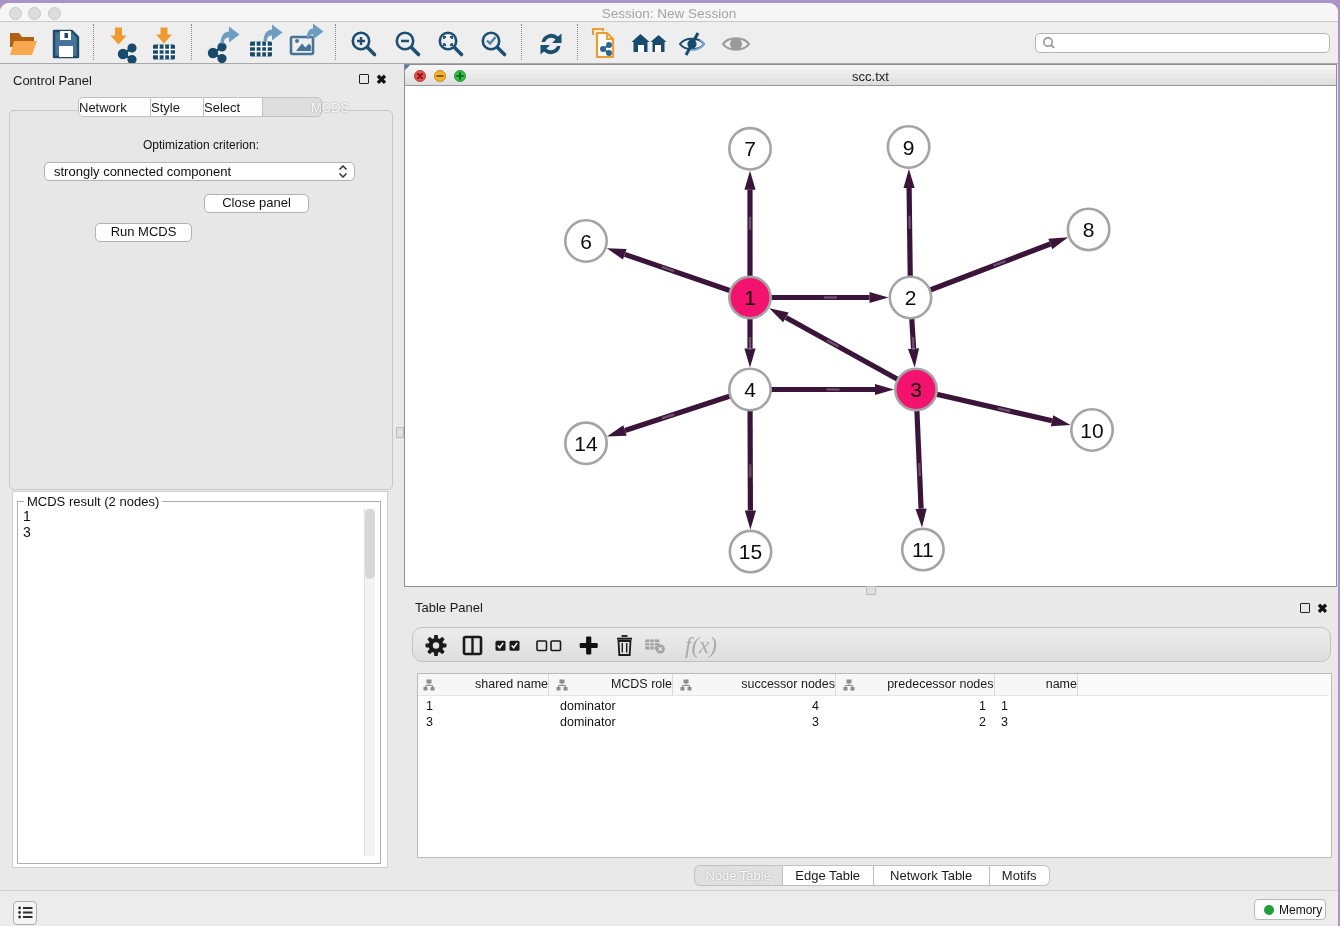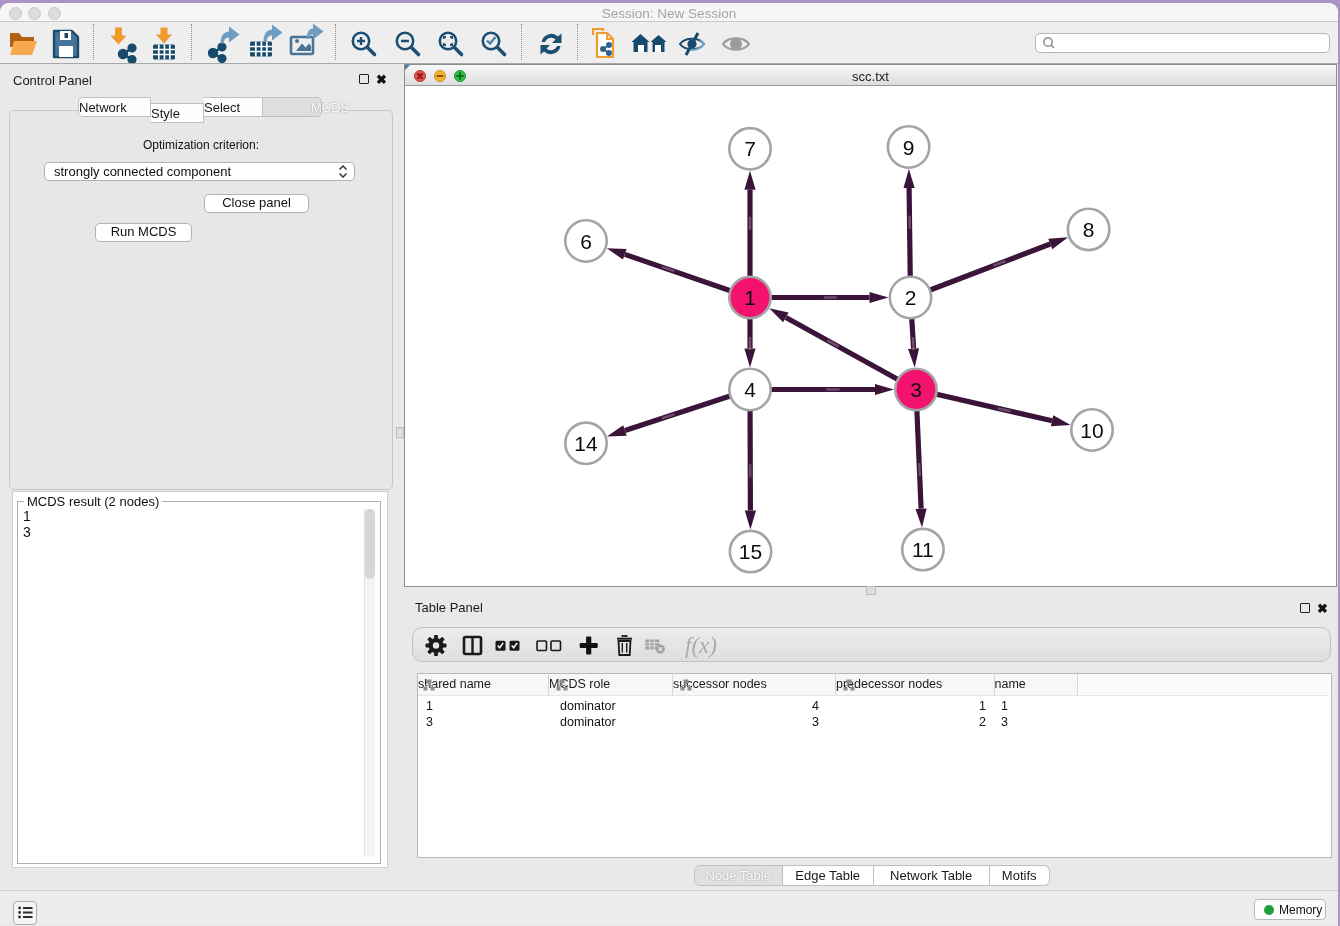--- a/index.html
+++ b/index.html
@@ -33,21 +33,21 @@
 #sccwin{position:absolute;left:404px;top:61px;width:933px;height:523px;background:#fff;border:1px solid #8e8e8e;box-sizing:border-box;}
 #scctitle{position:absolute;left:0;top:0;right:0;height:20px;background:linear-gradient(#f7f7f7,#dddddd);border-bottom:1px solid #9a9a9a;}
 .tl2{position:absolute;top:5px;width:12px;height:12px;border-radius:50%;box-sizing:border-box;}
 #scclabel{position:absolute;left:0;right:0;top:4px;text-align:center;font-size:13px;color:#1c1c1c;}
 #canvas{position:absolute;left:0;top:21px;width:931px;height:500px;background:#fff;}
 
 #tpanel{position:absolute;left:398px;top:591px;width:940px;height:296px;background:#e9e9e9;}
 #ttoolbar{position:absolute;left:14px;top:33px;width:919px;height:35px;background:linear-gradient(#ececec,#dedede);border:1px solid #c2c2c2;border-radius:10px;box-sizing:border-box;}
 #ttable{position:absolute;left:19px;top:79px;width:913px;height:183px;background:#fff;border:1px solid #b9b9b9;}
 .th{position:absolute;top:0;height:21px;border-right:1px solid #d8d8d8;box-sizing:border-box;background:#f7f7f7;}
-.thlabel{position:absolute;top:3px;width:100%;text-align:left;font-size:12.5px;color:#1a1a1a;}
+.thlabel{position:absolute;top:3px;width:100%;text-align:right;font-size:12.5px;color:#1a1a1a;}
 .cell{position:absolute;font-size:12.5px;color:#111;}
 .btabs{position:absolute;display:flex;}
 .btab{box-sizing:border-box;height:21px;background:#fff;border:1px solid #c0c0c0;border-left:none;font-size:13px;color:#1a1a1a;text-align:center;line-height:20px;}
 #statusbar{position:absolute;left:0;top:887px;width:1338px;height:33px;background:#ececec;border-top:1px solid #d0d0d0;}
 #membtn{position:absolute;left:1254px;top:8px;width:70px;height:19px;background:#fdfdfd;border:1px solid #b9b9b9;border-radius:4px;font-size:12px;color:#111;}
 #listbtn{position:absolute;left:13px;top:10px;width:22px;height:22px;border:1px solid #adadad;border-radius:4px;background:#f5f5f5;}
 svg{display:block;}
 </style></head>
 <body>
 <div id="win">
@@ -204,21 +204,21 @@
         <line x1="11" y1="10" x2="14" y2="13" stroke="#8a8a8a" stroke-width="1.6"></line>
       </svg>
     </div>
   </div>
   <div id="cpanel">
     <div class="ptitle abs" style="left:13px;top:9px;">Control Panel</div>
     <div class="winbtn-sq" style="left:359px;top:10px;"></div>
     <div class="winbtn-x" style="left:376px;top:9px;">✖</div>
     <div class="tabbar" style="left:78px;top:33px;">
       <div class="tab first" style="width:73px;">Network</div>
-      <div class="tab" style="width:53px;margin-top:6px;">Style</div>
+      <div class="tab" style="width:53px;">Style</div>
       <div class="tab" style="width:59px;">Select</div>
       <div class="tab last dis" style="width:59px;">MCDS</div>
     </div>
     <div id="tcontent">
       <div id="optlabel">Optimization criterion:</div>
       <div id="combo">strongly connected component
         <svg width="10" height="13" viewBox="0 0 10 13" style="position:absolute;right:6px;top:2px;">
           <path d="M1.5,4.5 L5,1 L8.5,4.5" fill="none" stroke="#333" stroke-width="1.5"></path>
           <path d="M1.5,8.5 L5,12 L8.5,8.5" fill="none" stroke="#333" stroke-width="1.5"></path>
         </svg>

